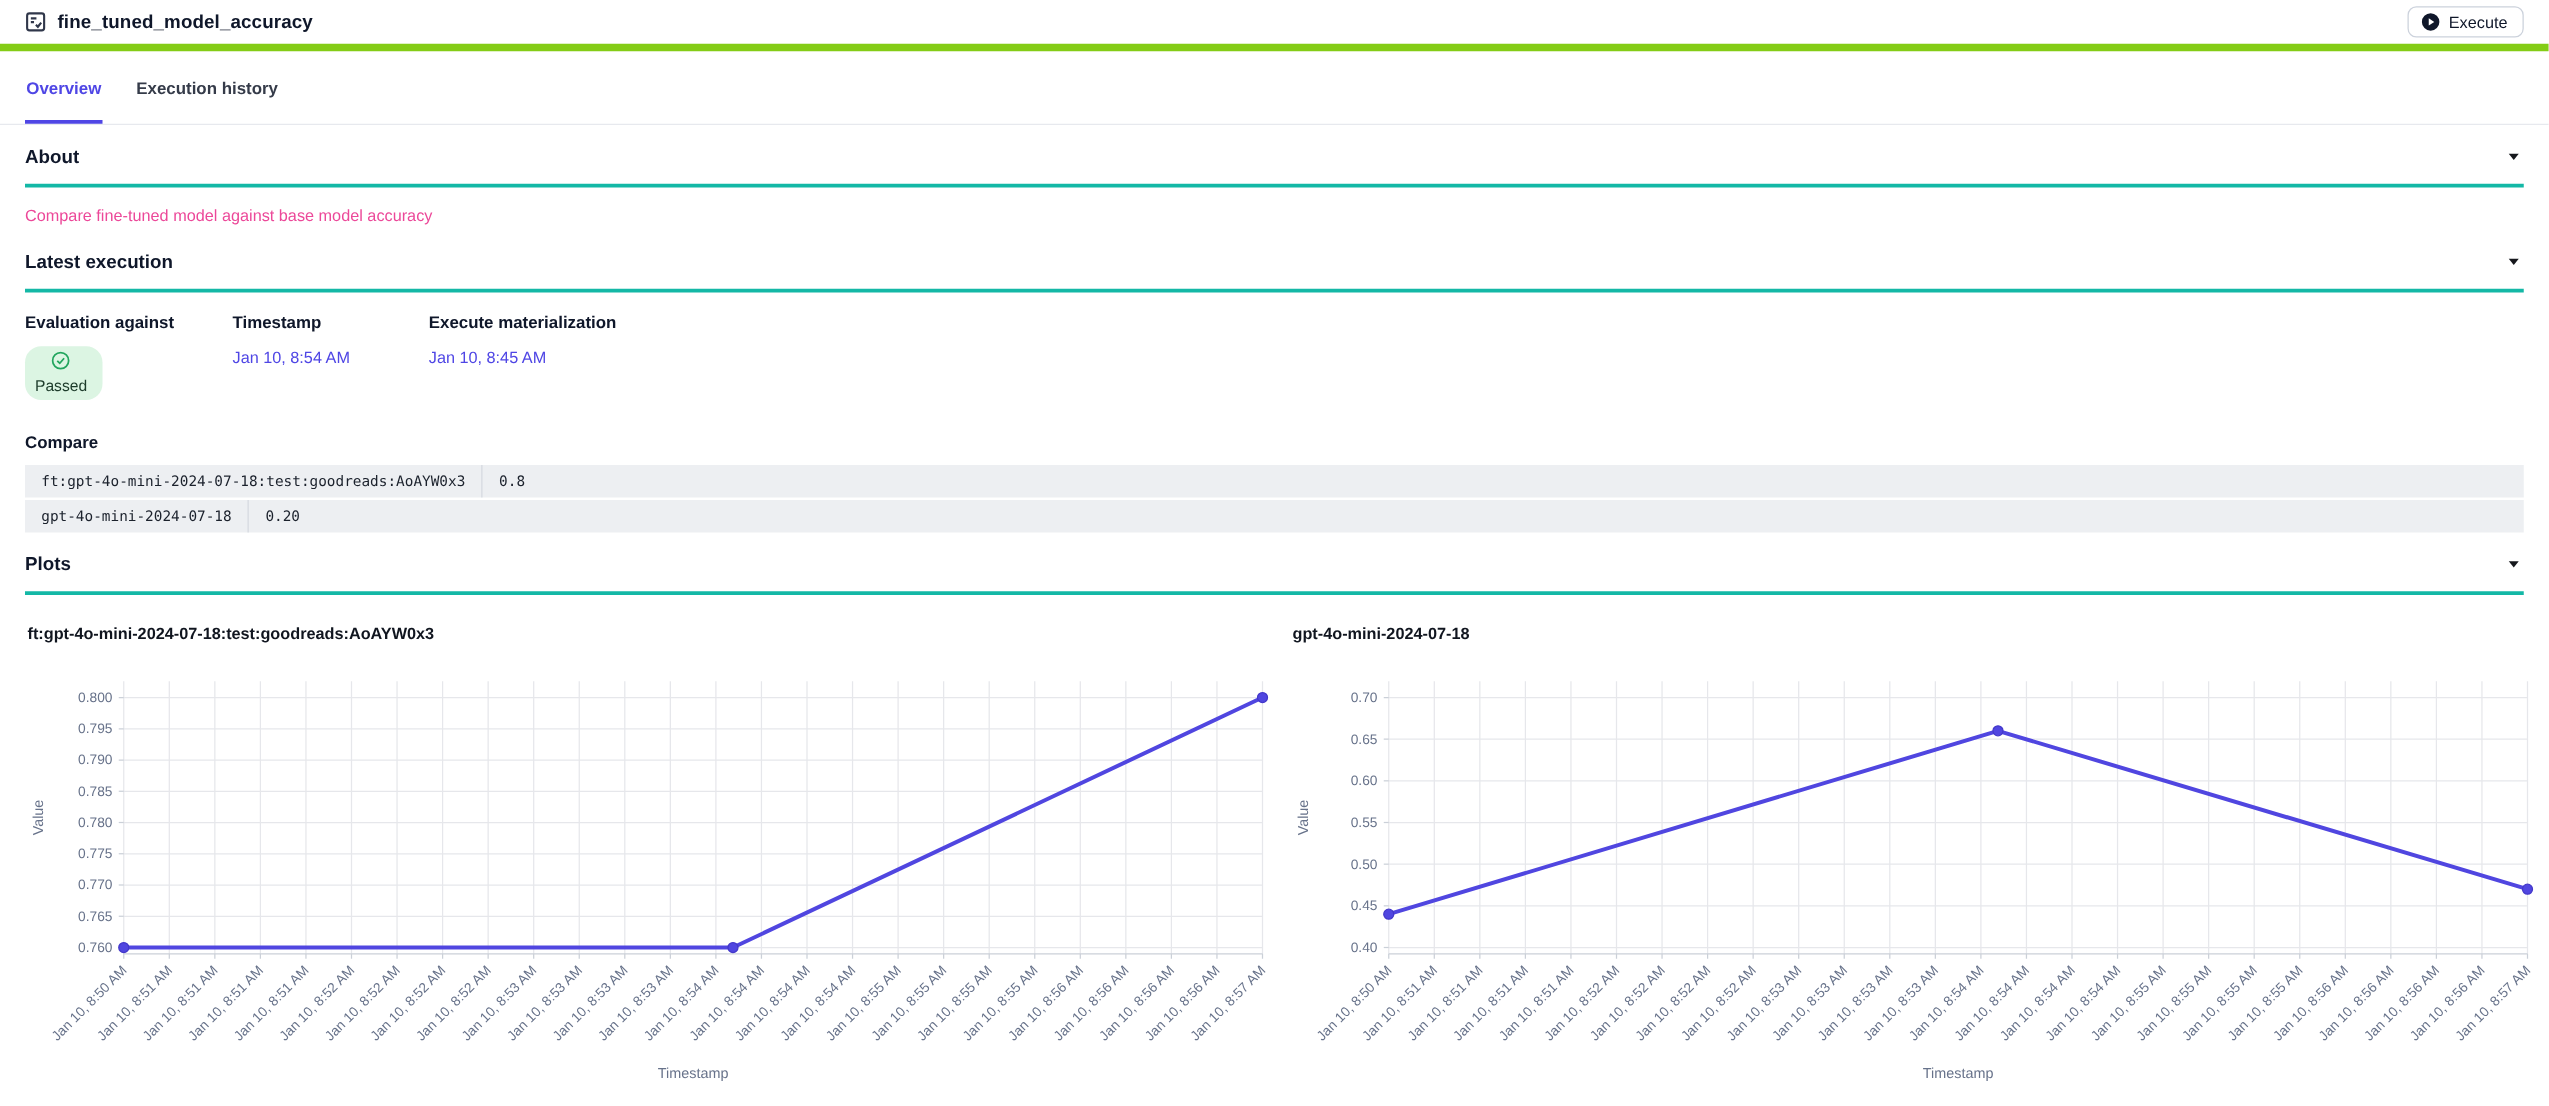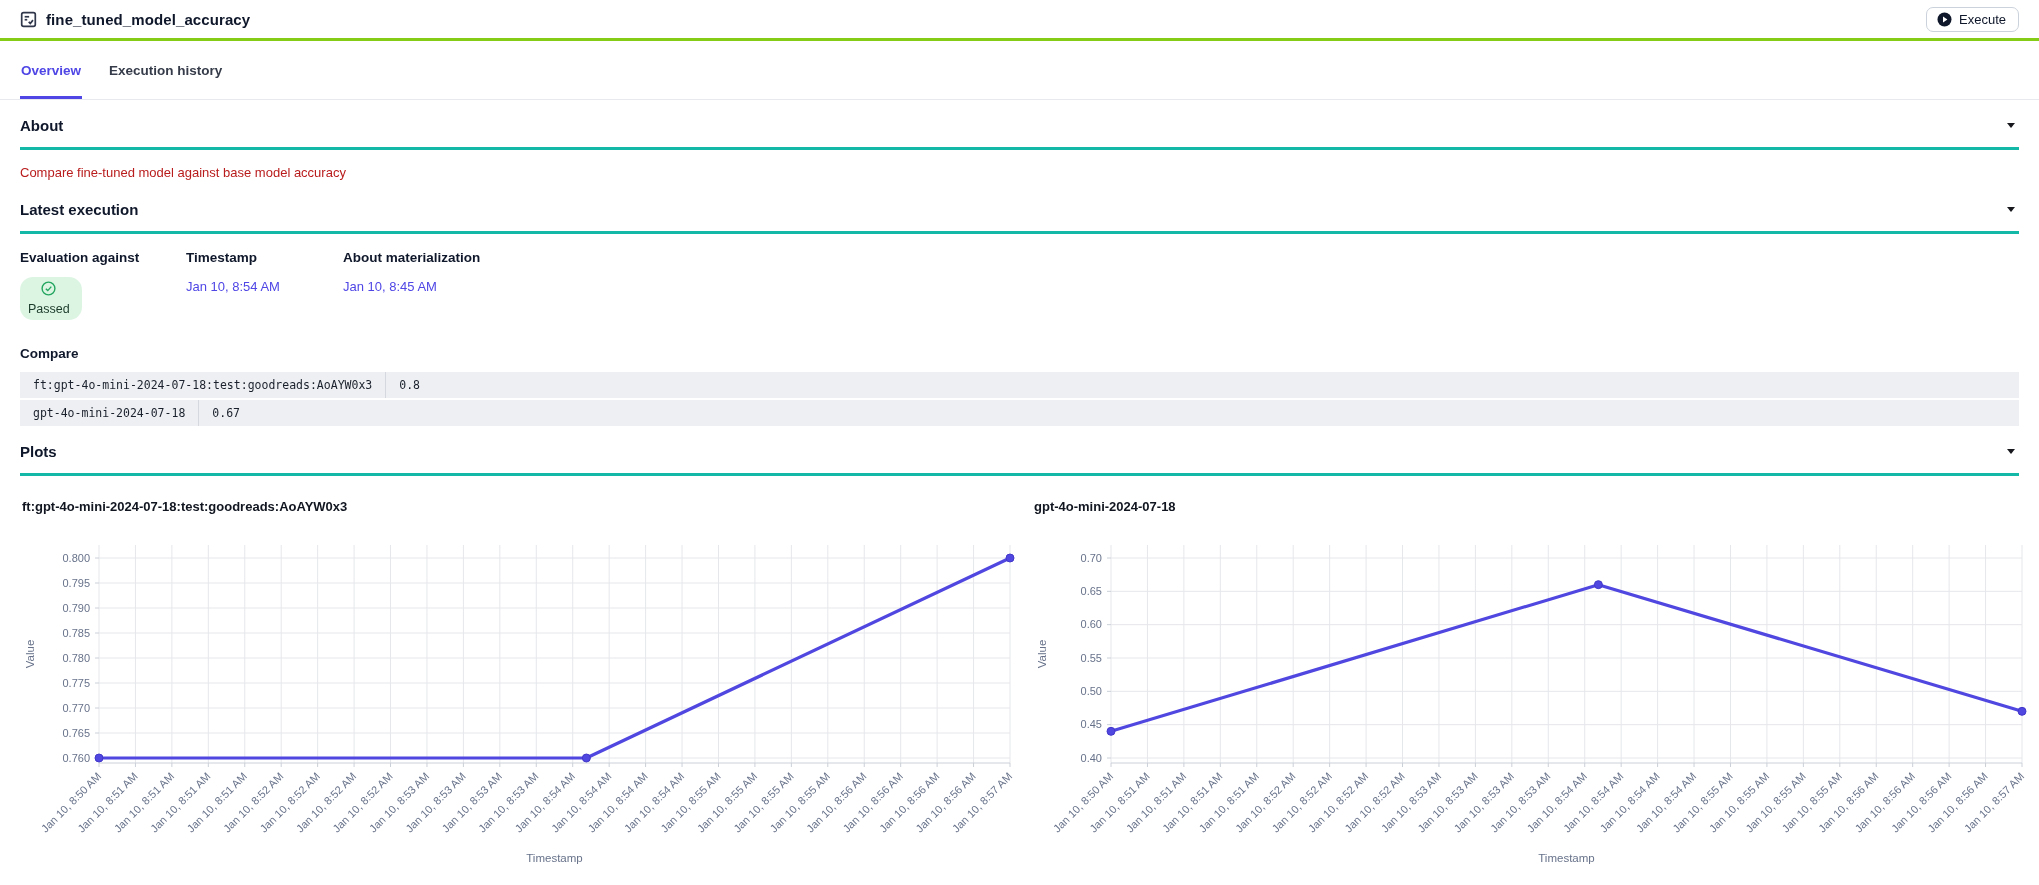--- a/index.html
+++ b/index.html
@@ -1,21 +1,21 @@
 <!DOCTYPE html>
 <html><head>
 <meta charset="utf-8">
 <style>
   * { margin:0; padding:0; box-sizing:border-box; }
   html,body { background:#ffffff; width:2039px; height:885px; overflow:hidden;
     font-family:"Liberation Sans", sans-serif; color:#111827; }
 
   
   .app-header { display:flex; align-items:center; justify-content:space-between;
-    height:41px; padding:0 20px; border-bottom:3px solid #84cc16; }
+    height:41px; padding:0 20px; border-bottom:6px solid #84cc16; }
   .header-left { display:flex; align-items:center; gap:9px; }
   .asset-icon { display:flex; color:#30374a; }
   .page-title { font-size:15px; font-weight:700; letter-spacing:.1px; color:#0f172a; }
   .execute-btn { display:flex; align-items:center; gap:7px; background:#fff;
     border:1px solid #ccd2dc; border-radius:7px; padding:4px 12px 4px 10px;
     font-size:13px; font-weight:500; color:#0f172a; cursor:pointer;
     font-family:"Liberation Sans", sans-serif;margin-left:30px; }
 
   
   .tabbar { display:flex; gap:26px; padding:0 20px; border-bottom:1px solid #e7e9ee; }
@@ -24,21 +24,21 @@
   .tab.active { color:#4f46e5; border-bottom-color:#4f46e5; }
 
   
   .content { padding:0 20px; }
   .section-head { display:flex; align-items:center; justify-content:space-between;
     padding:17px 0 13px; border-bottom:3px solid #14b8a6; }
   .section-title { font-size:15px; font-weight:700; color:#0f172a; }
   .caret { width:0; height:0; border-left:4.5px solid transparent;
     border-right:4.5px solid transparent; border-top:5.5px solid #16181d;
     cursor:pointer; margin-right:4px; }
-  .about-text { font-size:13px; color:#b91c1c; padding:15px 0 4px; }
+  .about-text { font-size:13px; color:#ec4899; padding:15px 0 4px; }
 
   
   .exec-grid { display:flex; padding-top:16px; }
   .exec-col1 { width:166px; } .exec-col2 { width:157px; }
   .col-header { font-size:13.5px; font-weight:700; color:#0f172a; margin-bottom:12px; }
   .badge-passed { display:inline-flex; align-items:center; gap:6px;
     background:#dcf5e3; border-radius:13px; padding:4px 12px 4px 8px;
     font-size:12.5px; color:#1c3b2a;flex-direction:column; }
   .ts-link { font-size:13px; color:#4f46e5; cursor:pointer; }
   .meta-heading { font-size:13.5px; font-weight:700; color:#0f172a; margin:26px 0 11px; }
@@ -108,34 +108,34 @@
           </svg>
         </span>
         <span>Passed</span>
       </span>
     </div>
     <div class="exec-col2">
       <div class="col-header">Timestamp</div>
       <span class="ts-link">Jan 10, 8:54 AM</span>
     </div>
     <div>
-      <div class="col-header">About materialization</div>
+      <div class="col-header">Execute materialization</div>
       <span class="ts-link">Jan 10, 8:45 AM</span>
     </div>
   </div>
 
   <div class="meta-heading">Compare</div>
   <div class="meta-table" id="meta-table">
       <div class="meta-row">
         <span class="meta-key">ft:gpt-4o-mini-2024-07-18:test:goodreads:AoAYW0x3</span>
         <span class="meta-val">0.8</span>
       </div>
       <div class="meta-row">
         <span class="meta-key">gpt-4o-mini-2024-07-18</span>
-        <span class="meta-val">0.67</span>
+        <span class="meta-val">0.20</span>
       </div>
     </div>
 
   <div class="section-head">
     <span class="section-title">Plots</span>
     <span class="caret"></span>
   </div>
 
   <div class="plots-row">
     <div class="plot-card">

